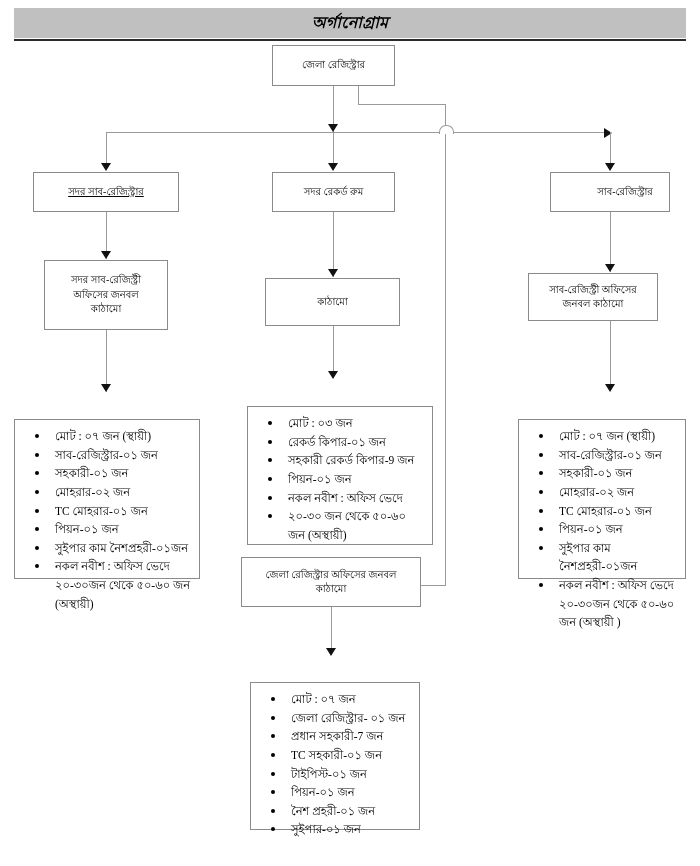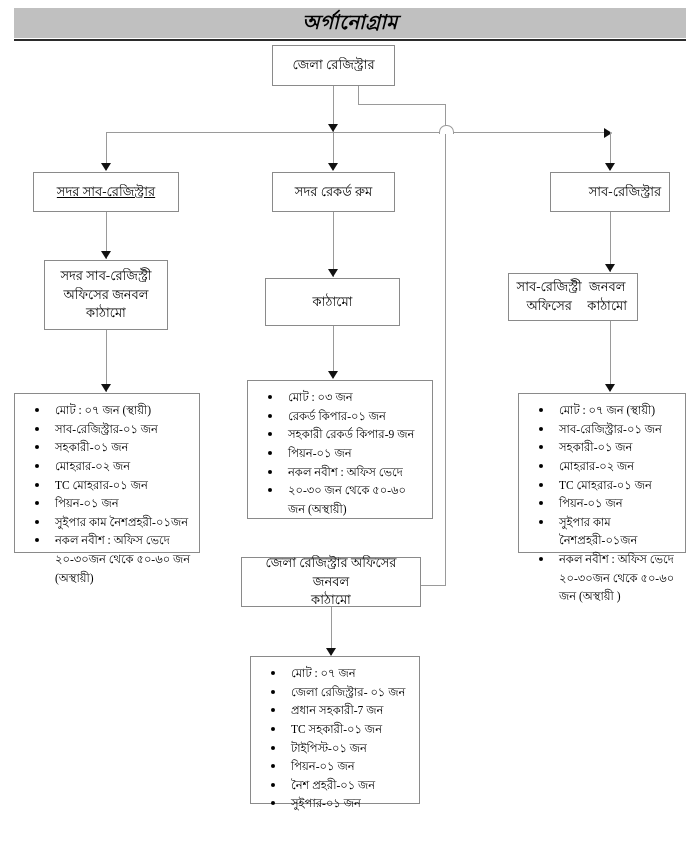--- a/index.html
+++ b/index.html
@@ -28,21 +28,21 @@
     width: 672px;
     height: 30px;
     background: #c0c0c0;
     display: flex;
     align-items: center;
     justify-content: center;
   }
   .title-text {
     font-style: italic;
     font-weight: bold;
-    font-size: 20px;
+    font-size: 16px;
     letter-spacing: 0.3px;
     color: #000;
   }
   .title-rule {
     position: absolute;
     left: 14px;
     top: 39px;
     width: 672px;
     height: 2px;
     background: #2b2b2b;
@@ -51,32 +51,33 @@
   
   .node {
     position: absolute;
     box-sizing: border-box;
     border: 1px solid #8a8a8a;
     background: #ffffff;
     display: flex;
     align-items: center;
     justify-content: center;
     text-align: center;
-    font-size: 13px;
+    font-size: 10px;
     line-height: 1.45;
     padding: 3px 6px;
   }
   .node .node-label { display: block; }
 
   .listbox {
     position: absolute;
     box-sizing: border-box;
     border: 1px solid #8a8a8a;
     background: #ffffff;
     padding: 7px 6px 0 6px;
+    margin-top: 26px;
   }
   .listbox ul {
     margin: 0;
     padding: 0 0 0 34px;
     list-style: none;
   }
   .listbox li {
     position: relative;
     font-size: 11.5px;
     line-height: 1.62;
@@ -195,21 +196,21 @@
   <div class="node" style="left:44px; top:260px; width:124px; height:70px; flex-direction:column;">
     <span class="node-label">সদর সাব-রেজিস্ট্রী</span>
     <span class="node-label">অফিসের জনবল</span>
     <span class="node-label">কাঠামো</span>
   </div>
 
   <div class="node" style="left:265px; top:278px; width:135px; height:48px; flex-direction:column;">
     <span class="node-label">কাঠামো</span>
   </div>
 
-  <div class="node" style="left:508px; top:273px; width:130px; height:48px; flex-direction:row;">
+  <div class="node" style="left:528px; top:273px; width:130px; height:48px; flex-direction:column;">
     <span class="node-label">সাব-রেজিস্ট্রী অফিসের</span>
     <span class="node-label">জনবল কাঠামো</span>
   </div>
 
   <div class="vline" style="left:106px; top:330px; height:62px;"></div>
   <div class="arrow-down" style="left:101px; top:384px;"></div>
 
   <div class="vline" style="left:333px; top:326px; height:52px;"></div>
   <div class="arrow-down" style="left:328px; top:371px;"></div>
 

